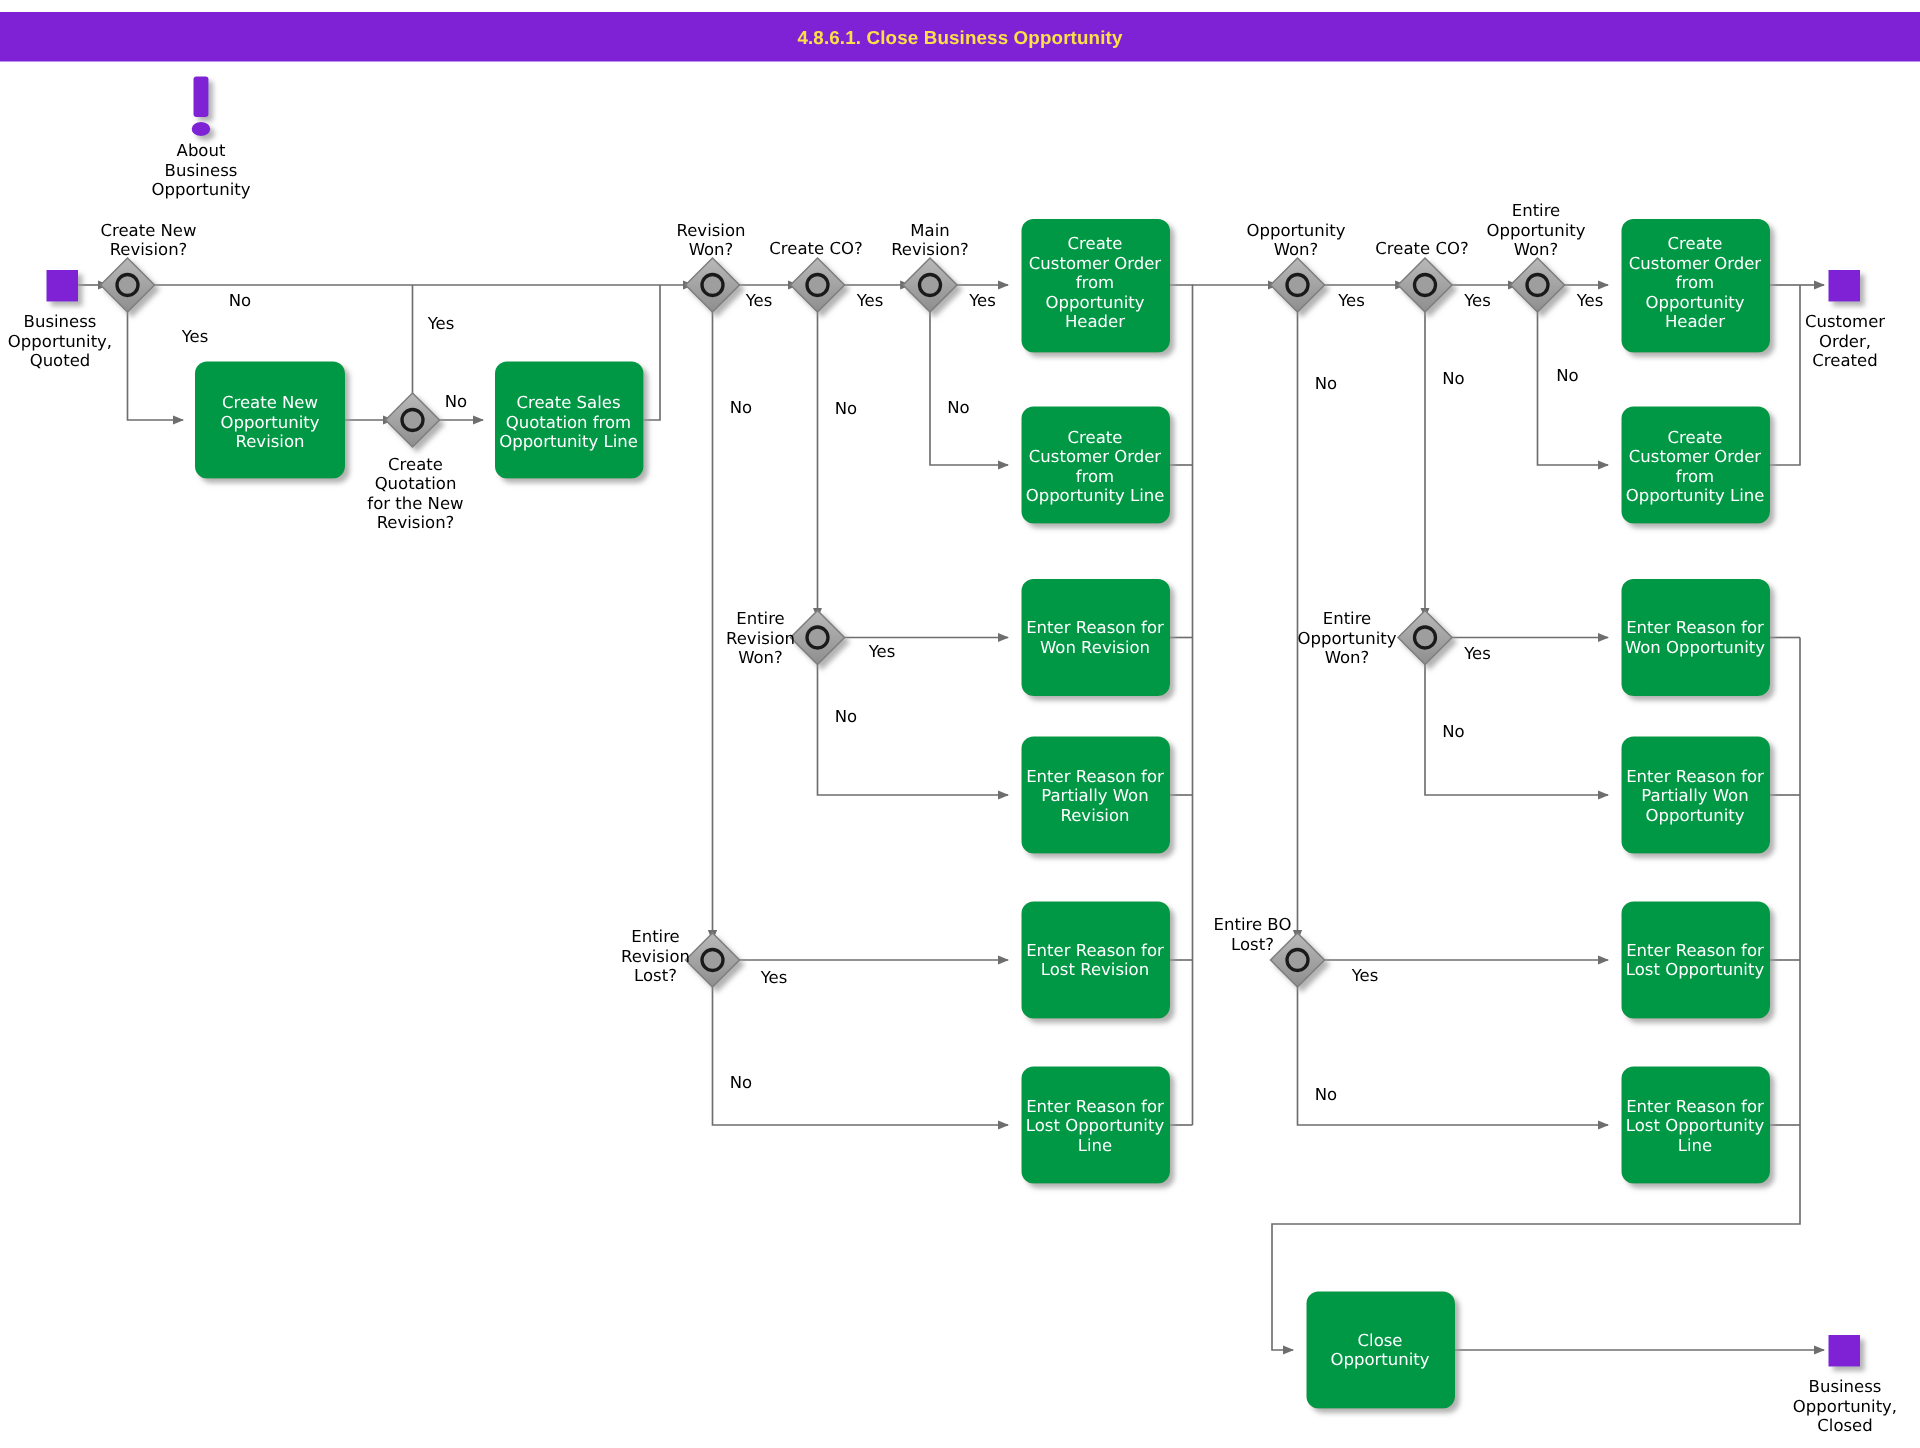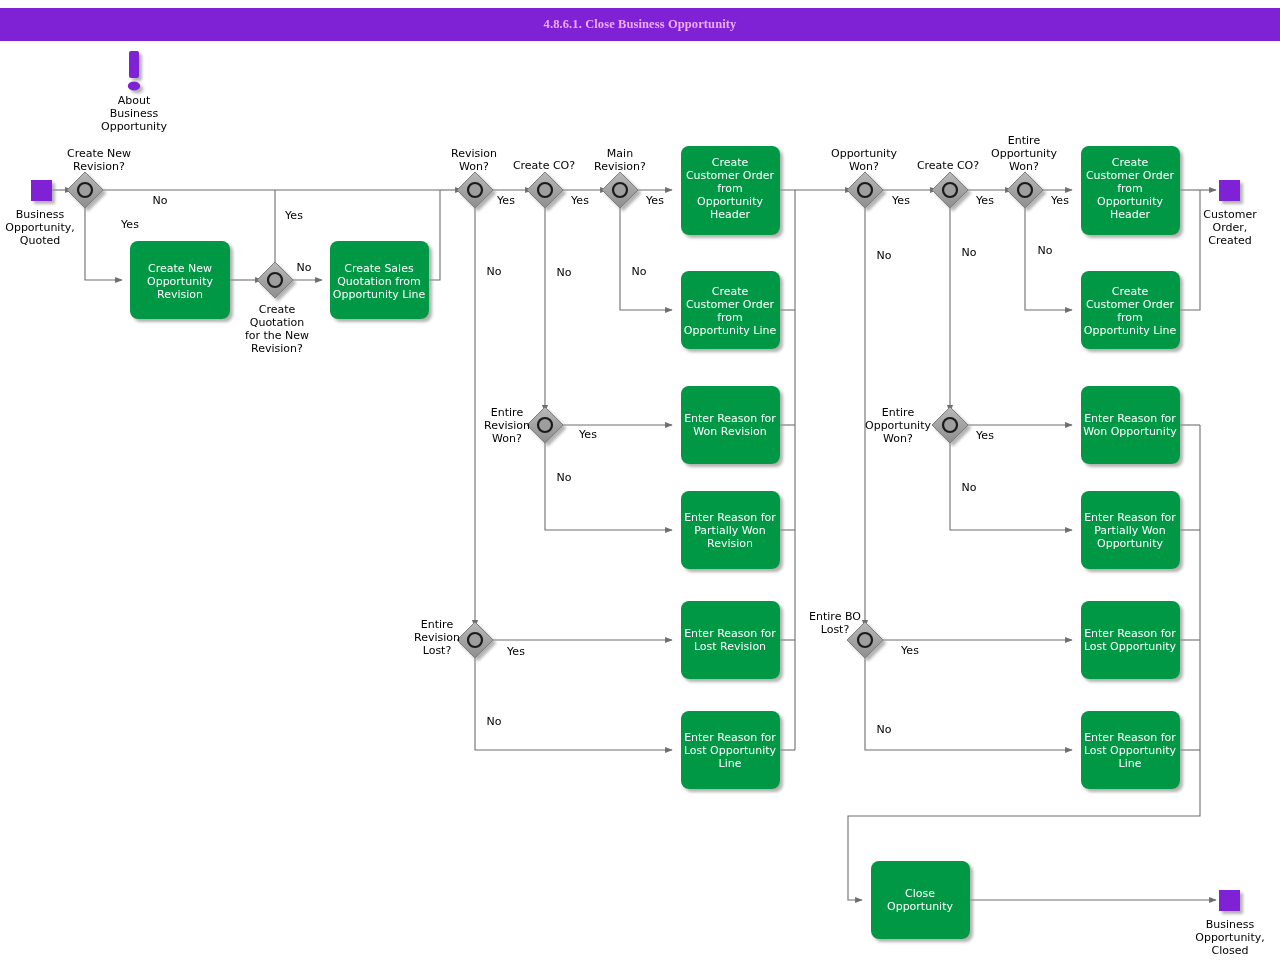--- a/index.html
+++ b/index.html
@@ -1,22 +1,22 @@
 <!DOCTYPE html>
 <html><head>
 <meta charset="utf-8">
 <style>
   html,body{margin:0;padding:0;background:#ffffff;}
   body{width:1280px;height:965px;overflow:hidden;
        font-family:"DejaVu Sans","Liberation Sans",sans-serif;}
   #app{position:relative;width:1280px;height:965px;background:#fff;}
   .titlebar{position:absolute;left:0;top:8px;width:1280px;height:33px;
             background:#7f22d6;display:flex;align-items:center;justify-content:center;}
-  .titlebar .t{color:#f0abfc;font-size:12.5px;font-weight:bold;letter-spacing:.1px;
-               font-family:Liberation Serif, serif;}
+  .titlebar .t{color:#fde047;font-size:12.5px;font-weight:bold;letter-spacing:.1px;
+               font-family:Liberation Sans, sans-serif;}
   svg{position:absolute;left:0;top:0;}
   text{font-family:"DejaVu Sans","Liberation Sans",sans-serif;}
   .lbl{font-size:11px;fill:#000000;}
   .taskTxt{font-size:11px;fill:#ffffff;}
   .edgeTxt{font-size:11px;fill:#000000;}
   .conn{fill:none;stroke:#6e6e6e;stroke-width:1.1;}
 </style>
 </head>
 <body>
 

